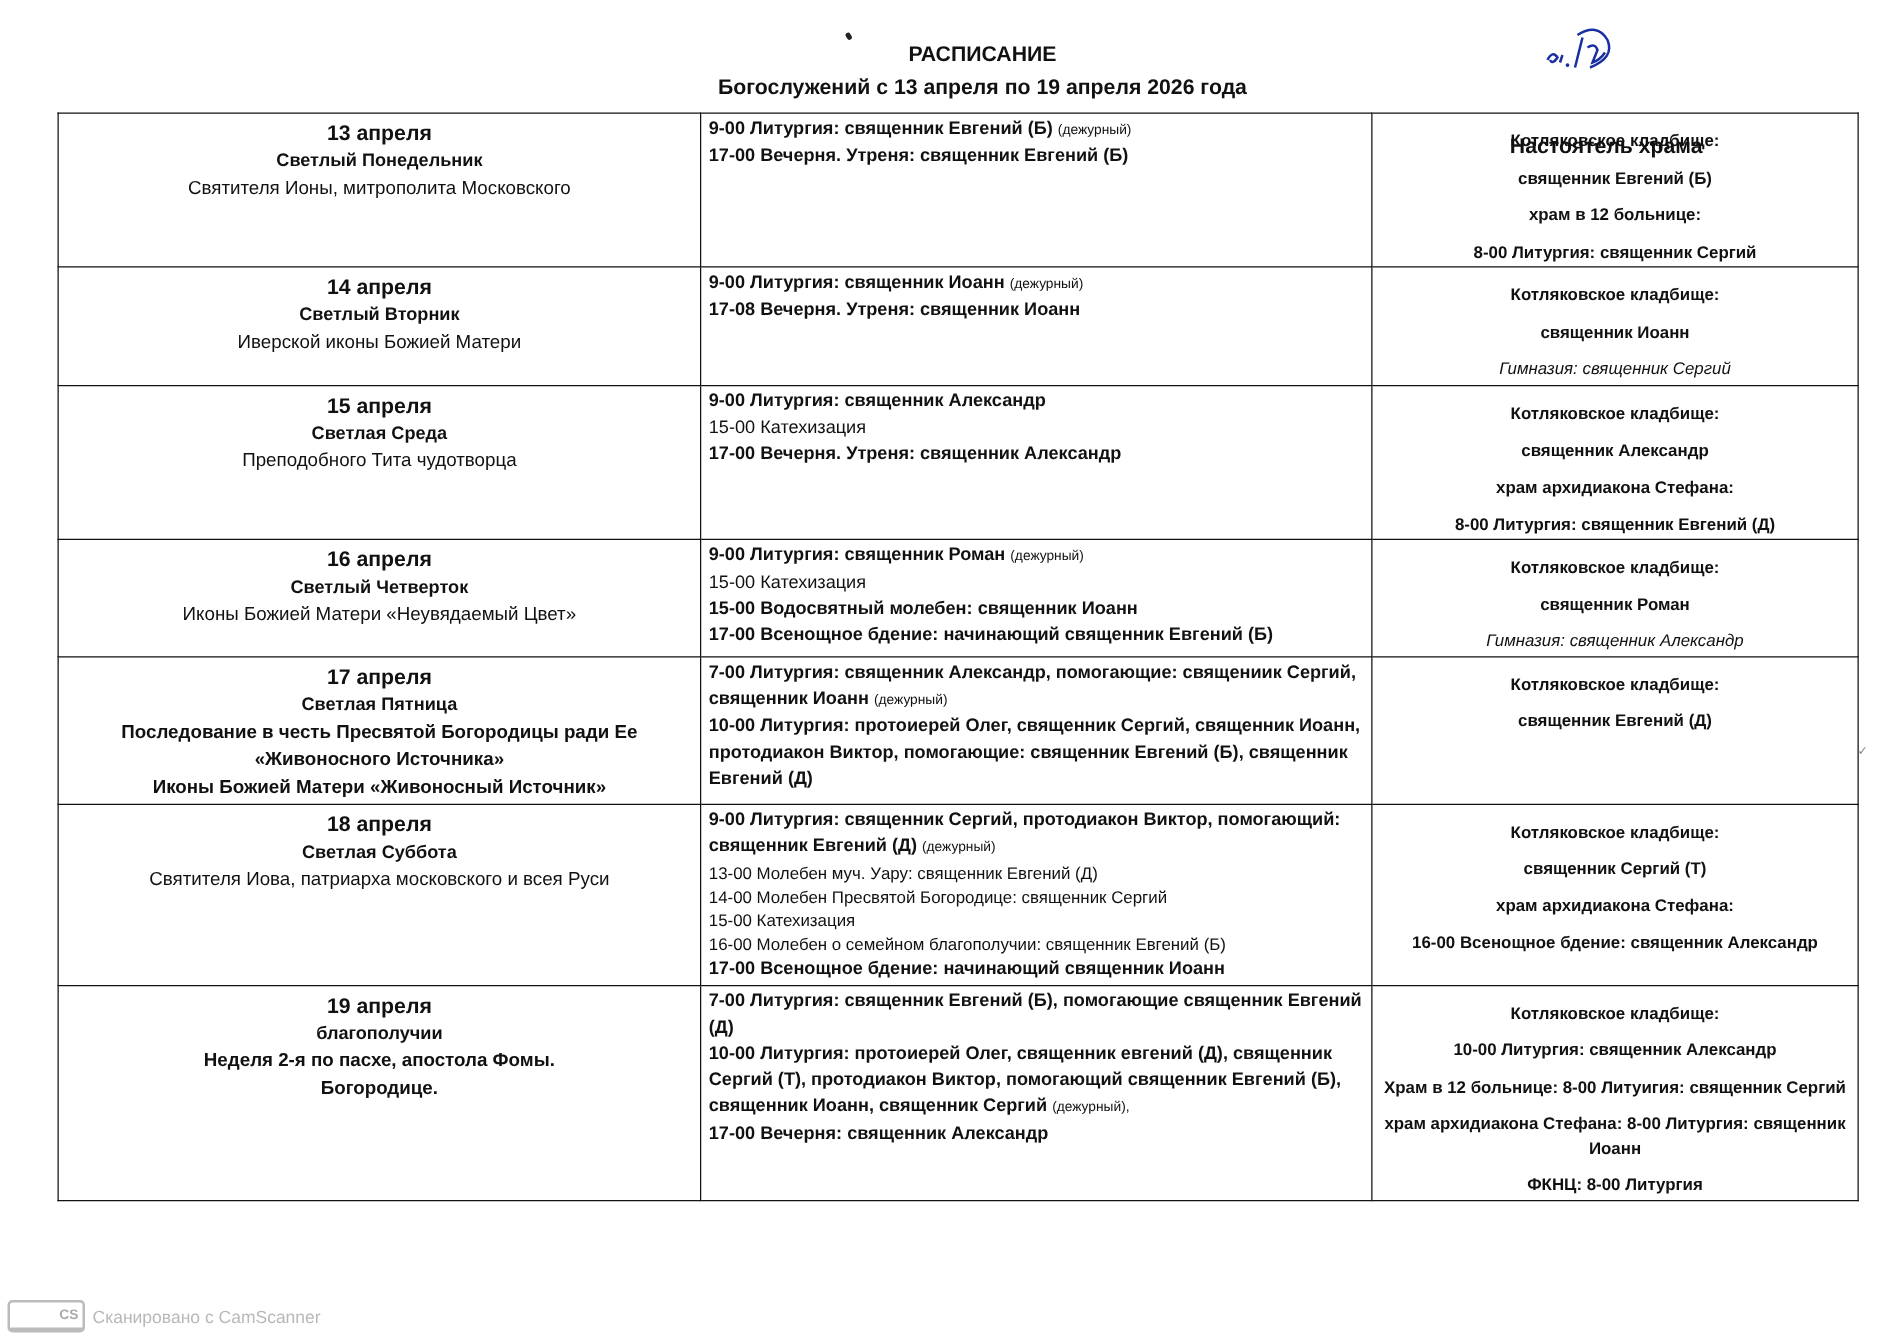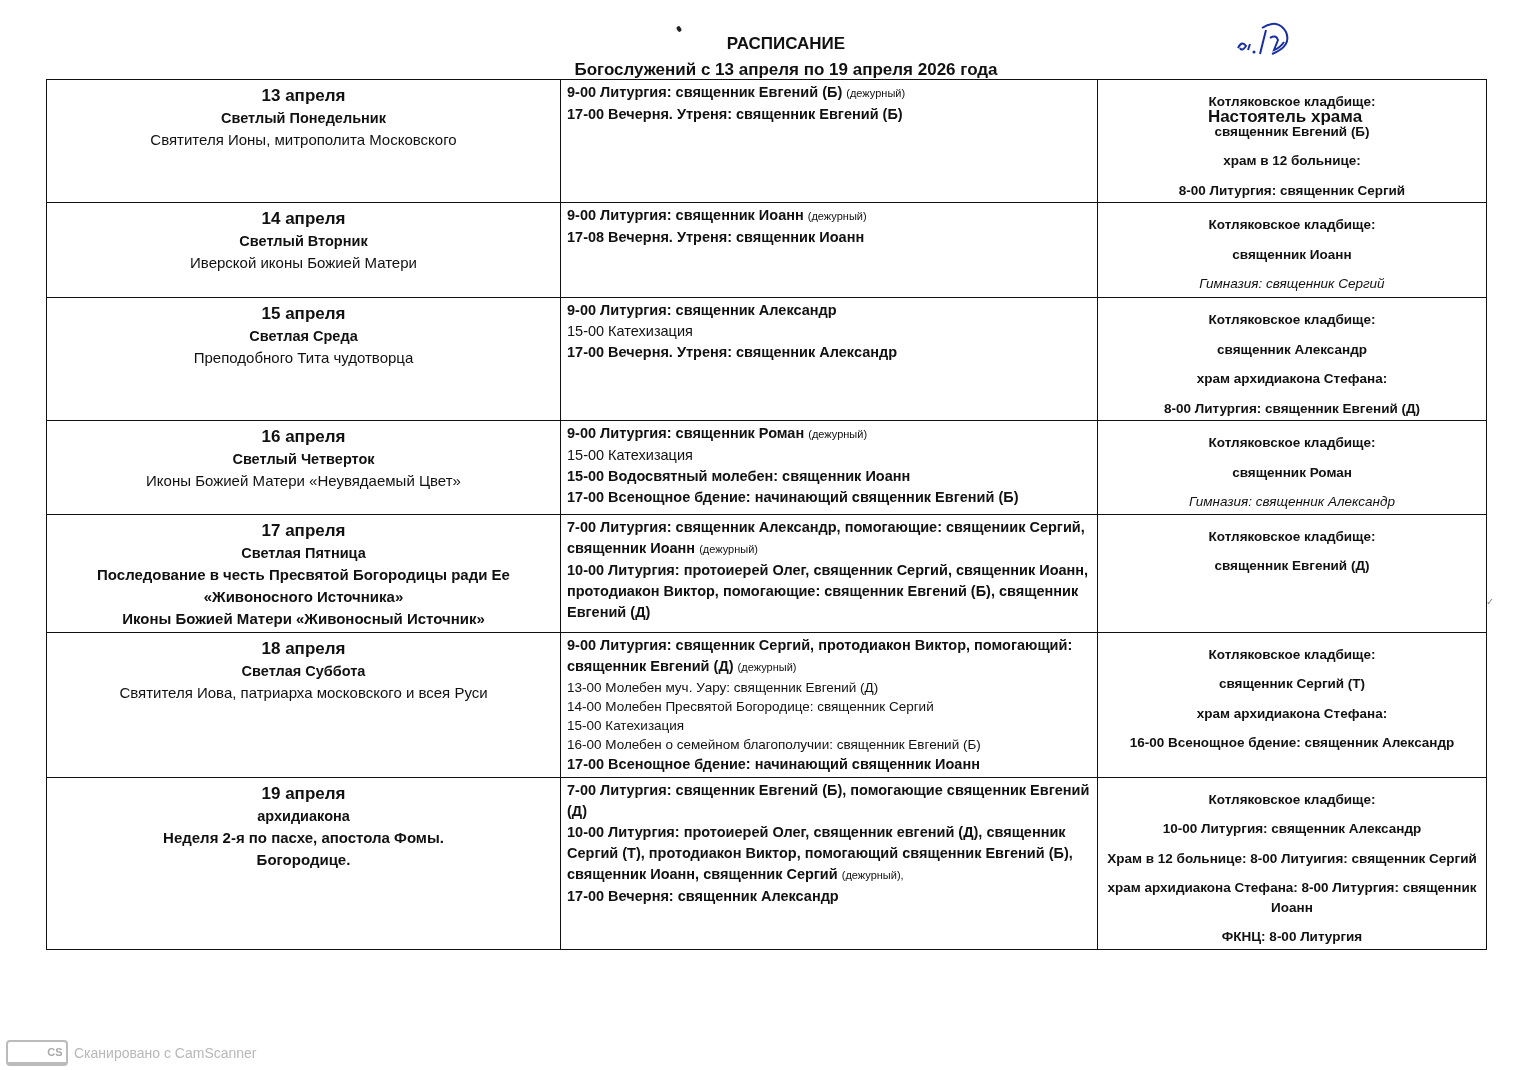--- a/index.html
+++ b/index.html
@@ -15,21 +15,21 @@
     .title.t2 { top: 60px; }
     .dot { position: absolute; left: 677px; top: 26px; width: 4px; height: 6px; background: #222; border-radius: 2px; transform: rotate(-30deg); }
     .signature {
       position: absolute; left: 1232px; top: 18px; width: 72px; height: 42px;
     }
     .rector {
       position: absolute; left: 1180px; top: 79px; width: 210px; text-align: center;
       font-weight: bold; font-size: 17px; margin-top: 28px;
     }
     table.schedule {
-      position: absolute; left: 46px; top: 79px; width: 1440px;
+      position: absolute; left: 46px; top: 90px; width: 1440px;
       border-collapse: collapse; table-layout: fixed;
     }
     table.schedule td {
       border: 1.6px solid #111; vertical-align: top; padding: 2px 6px;
       font-size: 14.5px; line-height: 20px;
     }
     col.c1 { width: 514px; }
     col.c2 { width: 537px; }
     col.c3 { width: 389px; }
     .day { text-align: center; }
@@ -186,21 +186,21 @@
         <td class="other">
           <div class="line">Котляковское кладбище:</div>
           <div class="line">священник Сергий (Т)</div>
           <div class="line">храм архидиакона Стефана:</div>
           <div class="line">16-00 Всенощное бдение: священник Александр</div>
         </td>
       </tr>
       <tr class="row-7">
         <td class="day">
           <div class="date">19 апреля</div>
-          <div class="name">архидиакона</div>
+          <div class="name">благополучии</div>
           <div class="saint bold">Неделя 2-я по пасхе, апостола Фомы.</div>
           <div class="saint bold">Богородице.</div>
         </td>
         <td class="svc">
           <div class="line bold"><span>7-00 Литургия: священник Евгений (Б), помогающие священник Евгений (Д)</span></div>
           <div class="line bold"><span>10-00 Литургия: протоиерей Олег, священник евгений (Д), священник Сергий (Т), протодиакон Виктор, помогающий священник Евгений (Б), священник Иоанн, священник Сергий</span> <span class="duty">(дежурный),</span></div>
           <div class="line bold"><span>17-00 Вечерня: священник Александр</span></div>
         </td>
         <td class="other">
           <div class="line">Котляковское кладбище:</div>

